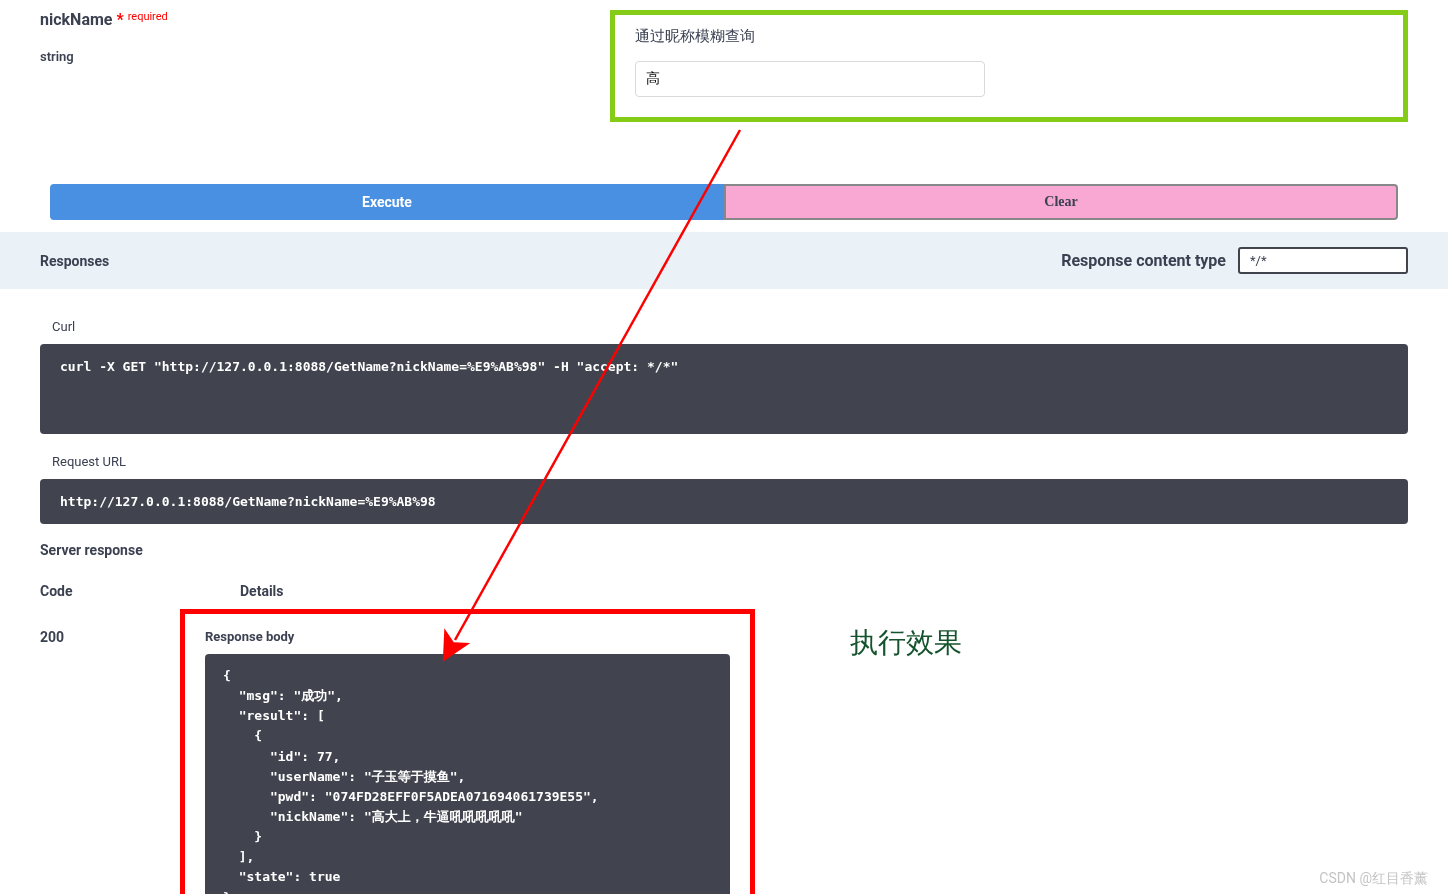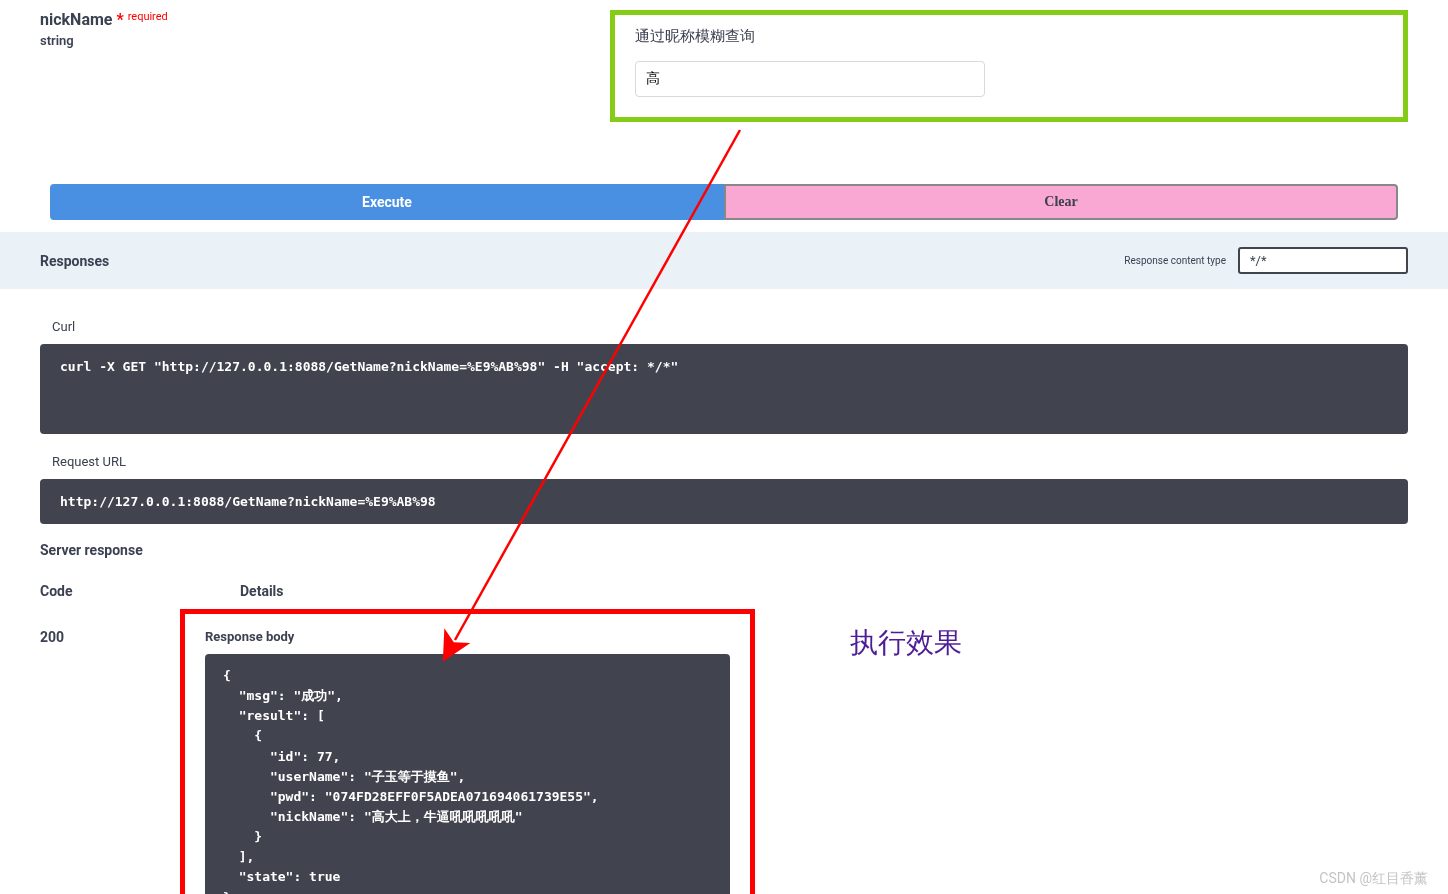--- a/index.html
+++ b/index.html
@@ -4,49 +4,49 @@
 <style>
 * { box-sizing: border-box; margin: 0; padding: 0; }
 body { font-family: -apple-system, BlinkMacSystemFont, "Segoe UI", Roboto, sans-serif; background: #fff; color: #3b4151; font-size: 14px; }
 .container { padding: 0; }
 .params-section { padding: 10px 40px 20px 40px; }
 .param-row { display: flex; gap: 20px; }
 .param-left { width: 550px; }
 .param-name { font-weight: 700; font-size: 16px; color: #3b4151; }
 .required-star { color: #ff0000; }
 .required-text { color: #ff0000; font-size: 11px; font-weight: 400; vertical-align: top; }
-.param-type { font-size: 13px; color: #3b4151; margin-top: 4px; font-weight: 600; }
+.param-type { font-size: 13px; color: #3b4151; margin-top: 20px; font-weight: 600; }
 .param-in { font-size: 13px; color: #808080; font-style: italic; margin-top: 2px; }
 .param-right { flex: 1; border: 5px solid #84cc16; padding: 12px 20px 20px 20px; background: #fff; }
 .param-desc { color: #3b4151; font-size: 15px; margin-bottom: 15px; }
 .param-input { width: 350px; height: 36px; border: 1px solid #d9d9d9; border-radius: 4px; padding: 0 10px; font-size: 14px; }
 .btn-row { display: flex; gap: 0; padding: 12px 50px; margin-top: 30px; }
 .btn { flex: 1; height: 36px; border: 2px solid #4990e2; font-weight: 700; font-size: 14px; cursor: pointer; display: flex; align-items: center; justify-content: center; }
 .btn-execute { background: #4990e2; color: #fff; border-radius: 4px 0 0 4px; }
 .btn-clear { background: #f9a8d4; color: #3b4151; border-radius: 0 4px 4px 0; border-color: #888; font-family: Liberation Serif, serif; }
 .responses-header { background: #eaf2f8; padding: 15px 40px; display: flex; justify-content: space-between; align-items: center; }
 .responses-title { font-weight: 700; font-size: 14px; color: #3b4151; }
 .content-type-wrap { display: flex; align-items: center; gap: 12px; }
-.content-type-label { font-weight: 400; font-size: 10px; }
+.content-type-label { font-weight: 700; font-size: 16px; }
 .content-type-select { border: 2px solid #41444e; background: #fff; padding: 4px 30px 4px 10px; font-size: 13px; min-width: 170px; border-radius: 3px; }
 .section { padding: 10px 40px; }
 .section-label { font-weight: 400; font-size: 13px; color: #3b4151; margin: 20px 0 10px 12px; }
 .code-block { background: #41444e; color: #fff; font-family: Consolas, Monaco, monospace; font-size: 13px; padding: 15px 20px; border-radius: 4px; white-space: pre-wrap; min-height: 40px; font-weight: 600; word-break: break-all; }
 .code-block.tall { min-height: 90px; }
 .server-label { font-weight: 700; font-size: 14px; color: #3b4151; margin: 18px 0 15px 0; }
 .table-head { display: flex; font-weight: 700; font-size: 14px; color: #3b4151; padding: 10px 0; }
 .col-code { width: 180px; }
 .col-details { flex: 1; margin-left: 20px; }
 .resp-row { display: flex; }
 .resp-code { width: 180px; font-weight: 700; padding-top: 20px; font-size: 14px; color: #3b4151; }
 .resp-details { flex: 1; position: relative; }
 .red-box { border: 5px solid #ff0000; padding: 15px 20px 0; width: 575px; margin-left: -40px; }
 .body-label { font-weight: 700; font-size: 13px; margin-bottom: 10px; color: #3b4151; }
 .json-block { background: #41444e; color: #fff; font-family: Consolas, Monaco, monospace; font-size: 13px; padding: 12px 18px; border-radius: 4px 4px 0 0; line-height: 1.55; white-space: pre; font-weight: 700; }
-.annotation { position: absolute; left: 630px; top: 15px; color: #4c1d95; font-size: 28px; font-weight: 400; font-family: SimSun, serif; }
+.annotation { position: absolute; left: 630px; top: 15px; color: #14532d; font-size: 28px; font-weight: 400; font-family: SimSun, serif; }
 .watermark { position: fixed; bottom: 6px; right: 20px; color: #aaa; font-size: 14px; opacity: 0.7; }
 svg.arrow { position: absolute; top: 0; left: 0; pointer-events: none; z-index: 10; }
 </style>
 </head>
 <body>
 
 <div class="container" style="position:relative;">
 
   <svg class="arrow" width="1448" height="894">
     <defs>

